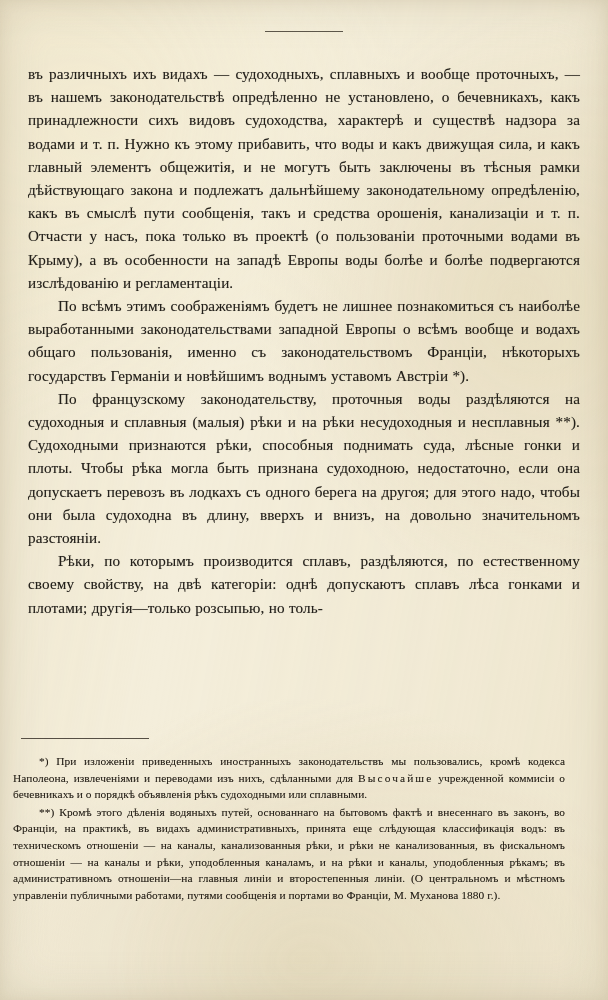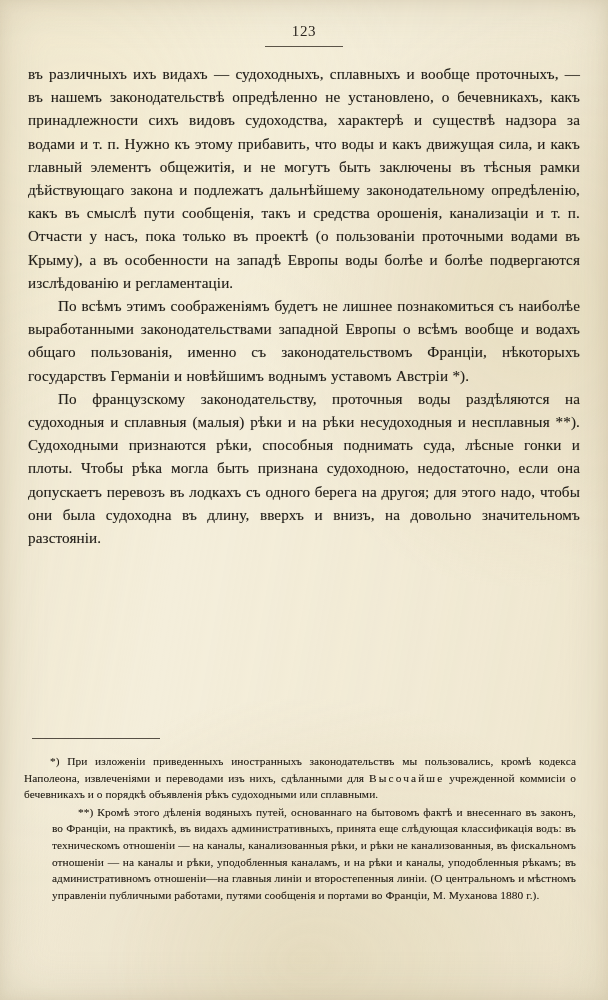--- a/index.html
+++ b/index.html
@@ -92,21 +92,21 @@
   }
   
   p.para:last-child {
     text-align-last: left;
   }
 
   
   .footnote-block {
     position: absolute;
     top: 738px;
-    left: 24px;
+    left: 13px;
     width: 552px;
   }
   .footnote-rule {
     width: 128px;
     height: 0;
     border-top: 1.4px solid #3a332a;
     opacity: 0.85;
     margin: 0 0 14px 8px;
   }
   p.fn {
@@ -120,40 +120,39 @@
     text-shadow: 0 0 0.6px rgba(40,34,26,0.3);
   }
   p.fn + p.fn {
     margin-top: 1px;
   }
   p.fn.indent {
     text-indent: 26px;
   }
   p.fn:last-child {
     text-align-last: left;
-    margin-left: 28px;
   }
   .spaced {
     letter-spacing: 2.1px;
   }
 </style>
 </head>
 <body>
 
 <div class="page">
 
   <div class="folio-block">
-    <div class="folio">123</div>
     <div class="folio-rule"></div>
   </div>
 
   <div class="body-block" id="body-column">
       <p class="para">въ различныхъ ихъ видахъ — судоходныхъ, сплавныхъ и вообще проточныхъ, — въ нашемъ законодательствѣ опредѣленно не установлено, о бечевникахъ, какъ принадлежности сихъ видовъ судоходства, характерѣ и существѣ надзора за водами и т. п. Нужно къ этому прибавить, что воды и какъ движущая сила, и какъ главный элементъ общежитія, и не могутъ быть заключены въ тѣсныя рамки дѣйствующаго закона и подлежатъ дальнѣйшему законодательному опредѣленію, какъ въ смыслѣ пути сообщенія, такъ и средства орошенія, канализаціи и т. п. Отчасти у насъ, пока только въ проектѣ (о пользованіи проточными водами въ Крыму), а въ особенности на западѣ Европы воды болѣе и болѣе подвергаются изслѣдованію и регламентаціи.</p>
       <p class="para indent">По всѣмъ этимъ соображеніямъ будетъ не лишнее познакомиться съ наиболѣе выработанными законодательствами западной Европы о всѣмъ вообще и водахъ общаго пользованія, именно съ законодательствомъ Франціи, нѣкоторыхъ государствъ Германіи и новѣйшимъ воднымъ уставомъ Австріи *).</p>
       <p class="para indent">По французскому законодательству, проточныя воды раздѣляются на судоходныя и сплавныя (малыя) рѣки и на рѣки несудоходныя и несплавныя **). Судоходными признаются рѣки, способныя поднимать суда, лѣсные гонки и плоты. Чтобы рѣка могла быть признана судоходною, недостаточно, если она допускаетъ перевозъ въ лодкахъ съ одного берега на другоя; для этого надо, чтобы они была судоходна въ длину, вверхъ и внизъ, на довольно значительномъ разстояніи.</p>
+      <p class="para indent">Рѣки, по которымъ производится сплавъ, раздѣляются, по естественному своему свойству, на двѣ категоріи: однѣ допускаютъ сплавъ лѣса гонками и плотами; другія—только розсыпью, но толь-</p>
     </div>
 
   <div class="footnote-block">
     <div class="footnote-rule"></div>
     <div id="footnote-column">
         <p class="fn indent"><span>*) При изложеніи приведенныхъ иностранныхъ законодательствъ мы пользовались, кромѣ кодекса Наполеона, извлеченіями и переводами изъ нихъ, сдѣланными для </span><span class="spaced">Высочайше</span><span> учрежденной коммисіи о бечевникахъ и о порядкѣ объявленія рѣкъ судоходными или сплавными.</span></p>
         <p class="fn indent"><span>**) Кромѣ этого дѣленія водяныхъ путей, основаннаго на бытовомъ фактѣ и внесеннаго въ законъ, во Франціи, на практикѣ, въ видахъ административныхъ, принята еще слѣдующая классификація водъ: въ техническомъ отношеніи — на каналы, канализованныя рѣки, и рѣки не канализованныя, въ фискальномъ отношеніи — на каналы и рѣки, уподобленныя каналамъ, и на рѣки и каналы, уподобленныя рѣкамъ; въ административномъ отношеніи—на главныя линіи и второстепенныя линіи. (О центральномъ и мѣстномъ управленіи публичными работами, путями сообщенія и портами во Франціи, М. Муханова 1880 г.).</span></p>
       </div>
   </div>
 

